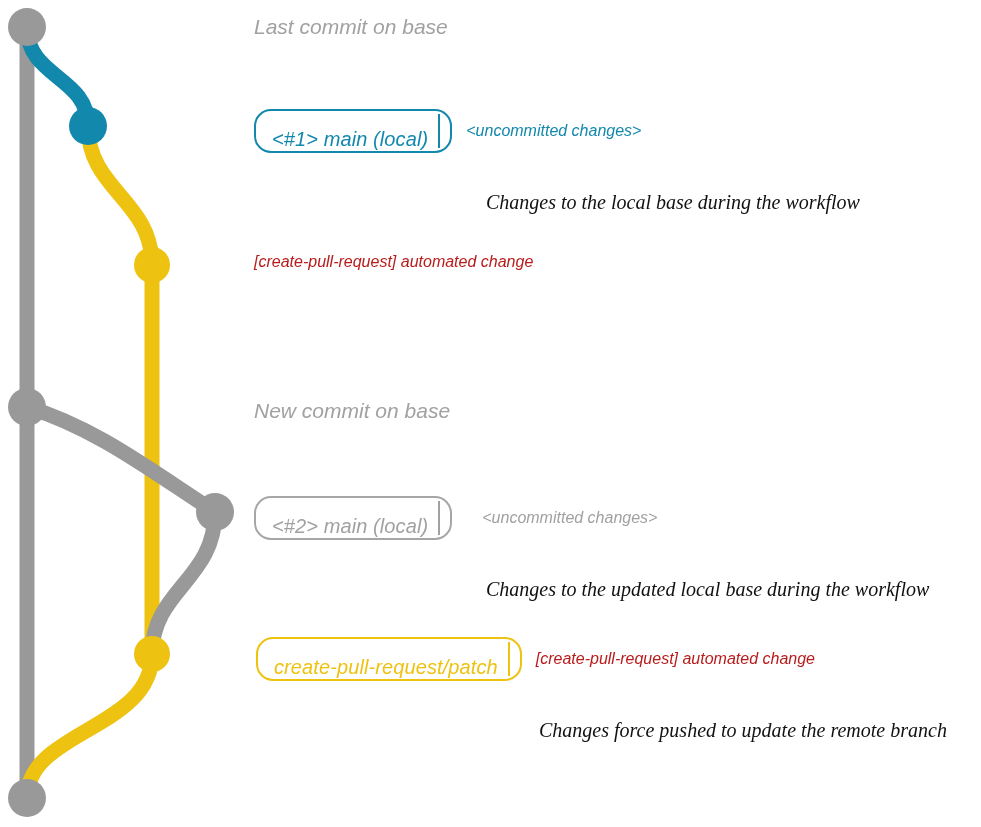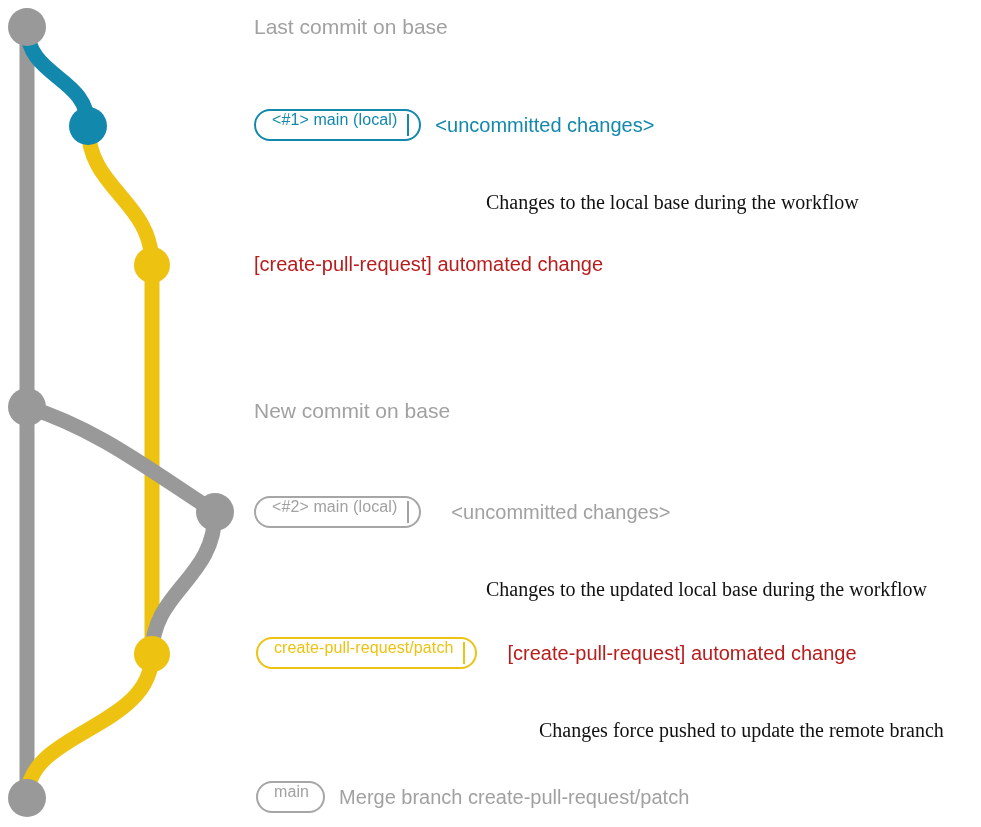--- a/index.html
+++ b/index.html
@@ -10,64 +10,65 @@
   body {
     font-family: "Liberation Sans", sans-serif;
     -webkit-font-smoothing: antialiased;
   }
   #canvas {
     position: relative;
     width: 981px;
     height: 827px;
     background: #ffffff;
     overflow: hidden;
+    font-style: italic;
   }
   #graph {
     position: absolute;
     left: 0;
     top: 0;
     width: 981px;
     height: 827px;
     pointer-events: none;
   }
   .row {
     position: absolute;
     display: flex;
     align-items: center;
   }
   .badge {
     display: inline-flex;
-    align-items: flex-start;
+    align-items: flex-end;
     box-sizing: border-box;
-    height: 32px;
+    height: 44px;
     border-radius: 17px;
     border: 2px solid #999999;
     padding: 0 10px 0 16px;
-    font-size: 16px;
+    font-size: 20px;
     letter-spacing: 0.1px;
     color: #999999;
     background: #ffffff;
     white-space: nowrap;
   }
   .badge .badge-text {
     padding-right: 10px;
   }
   .badge .badge-divider {
     width: 2px;
     align-self: stretch;
     margin: 3px 0;
     background: currentColor;
     opacity: 1;
   }
   .badge.teal { border-color: #1288AC; color: #1288AC; }
   .badge.gray { border-color: #a6a6a6; color: #a1a1a1; }
   .badge.yellow { border-color: #EDC211; color: #EDC211; }
 
   .subject {
-    font-size: 20px;
+    font-size: 16px;
     white-space: nowrap;
     line-height: 1;
   }
   .subject.teal { color: #1288AC; }
   .subject.gray { color: #a1a1a1; }
   .subject.yellow { color: #b91c1c; }
 
   .plain-label {
     position: absolute;
     font-size: 21px;
@@ -136,29 +137,23 @@
 
   <div class="row" style="left:254px; top:496px;gap:16px;">
     <div class="badge gray">
       <span class="badge-text">&lt;#2&gt; main (local)</span>
       <span class="badge-divider"></span>
     </div>
     <div class="subject gray gap-left">&lt;uncommitted changes&gt;</div>
   </div>
   <div class="desc" style="left:486px; top:535px;">Changes to the updated local base during the workflow</div>
 
-  <div class="row" style="left:256px; top:637px;gap:16px;">
+  <div class="row" style="left:256px; top:637px;">
     <div class="badge yellow">
       <span class="badge-text">create-pull-request/patch</span>
       <span class="badge-divider"></span>
     </div>
     <div class="subject yellow gap-left">[create-pull-request] automated change</div>
   </div>
   <div class="desc" style="left:539px; top:676px;">Changes force pushed to update the remote branch</div>
 
-  <div class="row" style="left:256px; top:781px;">
-    <div class="badge gray" style="padding:0 14px 0 16px;">
-      <span class="badge-text" style="padding-right:0;">main</span>
-    </div>
-    <div class="subject gray gap-left">Merge branch create-pull-request/patch</div>
-  </div>
 
 </div>
 
 </body></html>

